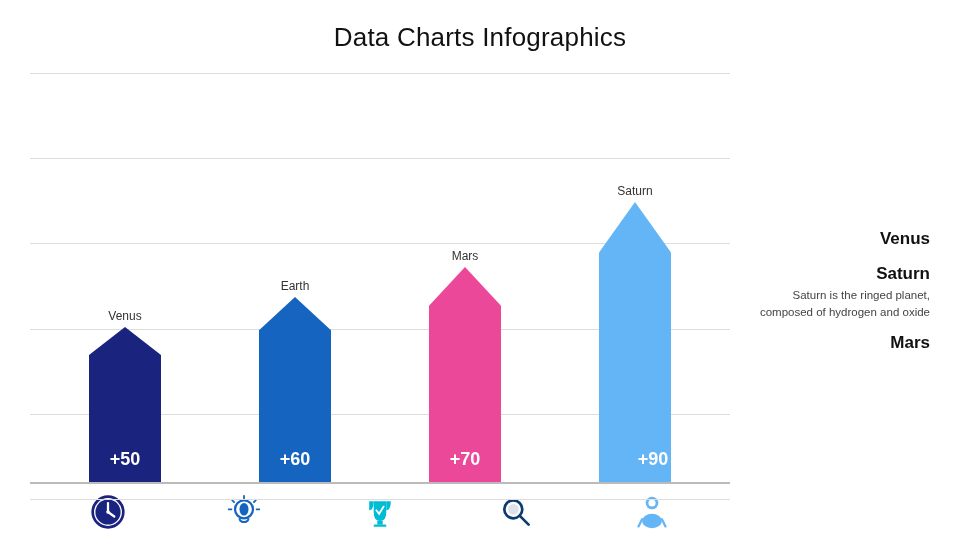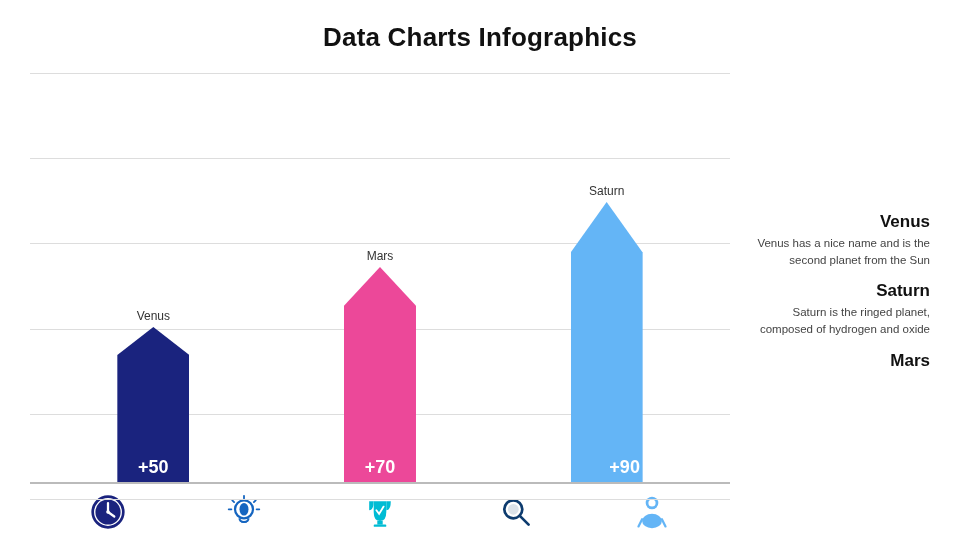--- a/index.html
+++ b/index.html
@@ -9,21 +9,21 @@
       background: #fff;
       font-family: 'Segoe UI', Arial, sans-serif;
       overflow: hidden;
       display: flex;
       flex-direction: column;
       align-items: center;
     }
 
     .page-title {
       font-size: 26px;
-      font-weight: 700;
+      font-weight: 400;
       color: #111;
       margin-top: 22px;
       margin-bottom: 10px;
       text-align: center;
       letter-spacing: 0.2px;
     }
 
     .main-content {
       display: flex;
       flex-direction: row;
@@ -97,21 +97,21 @@
       justify-content: center;
       clip-path: polygon(0% 18%, 50% 0%, 100% 18%, 100% 100%, 0% 100%);
     }
 
     .bar-value {
       color: #fff;
       font-size: 18px;
       font-weight: 700;
       z-index: 2;
       position: absolute;
-      bottom: 4px;
+      bottom: 12px;
     }
 
     
     .axis-line {
       width: 100%;
       height: 2px;
       background: #bbb;
       margin-bottom: 8px;
     }
 
@@ -182,20 +182,26 @@
         <div class="grid-line"></div>
         <div class="grid-line"></div>
         <div class="grid-line"></div>
       </div>
 
       <div class="bars-container" id="bars-container">
       <div class="bar-group">
             <div class="bar-label">Venus</div>
             <div class="bar" style="height: 155px; background: rgb(26, 35, 126);">
               <span class="bar-value">+50</span>
+            </div>
+          </div>
+          <div class="bar-group">
+            <div class="bar-label">Earth</div>
+            <div class="bar" style="height: 185px; background: rgb(21, 101, 192);">
+              <span class="bar-value">+60</span>
             </div>
           </div>
           <div class="bar-group">
             <div class="bar-label">Mars</div>
             <div class="bar" style="height: 215px; background: #ec4899;">
               <span class="bar-value">+70</span>
             </div>
           </div>
           <div class="bar-group">
             <div class="bar-label">Saturn</div>
@@ -257,21 +263,20 @@
     </svg></div>
           </div>
         </div>
 
     </div>
   </div>
 
   <div class="right-panel" id="right-panel">
   <div class="info-block">
         <div class="info-title">Venus</div>
-        <div class="info-text">Venus has a nice name and is the second planet from the Sun</div>
       </div>
       <div class="info-block">
         <div class="info-title">Saturn</div>
         <div class="info-text">Saturn is the ringed planet, composed of hydrogen and oxide</div>
       </div>
       <div class="info-block">
         <div class="info-title">Mars</div>
       </div>
     </div>
 

